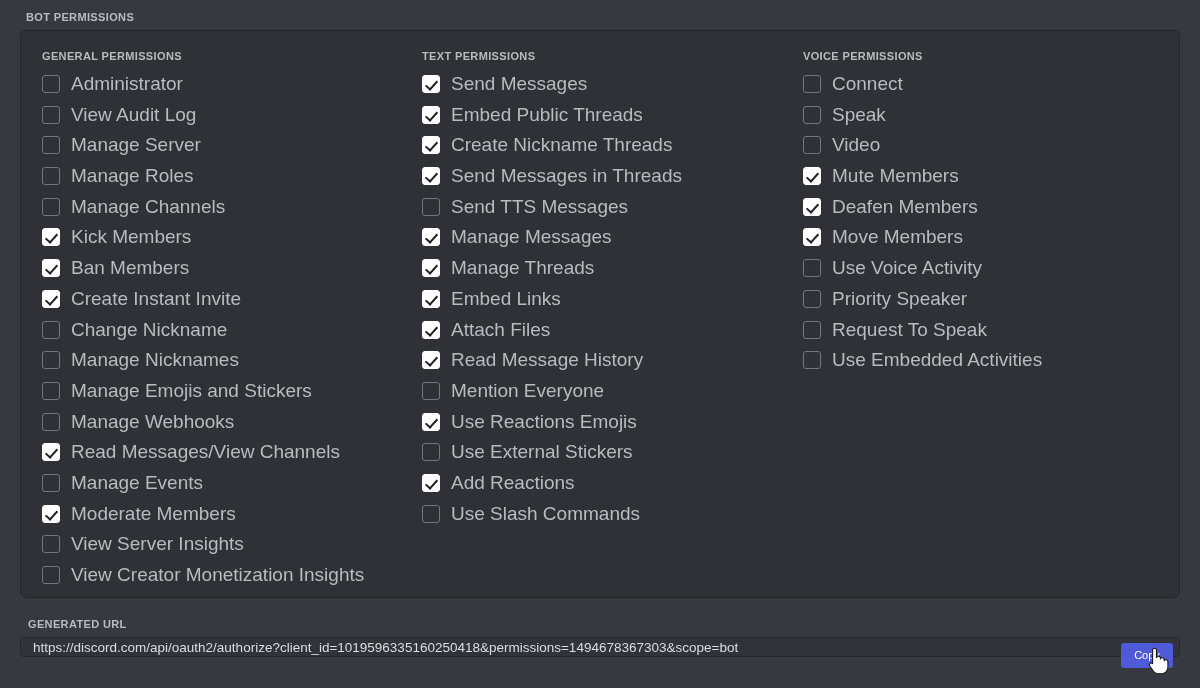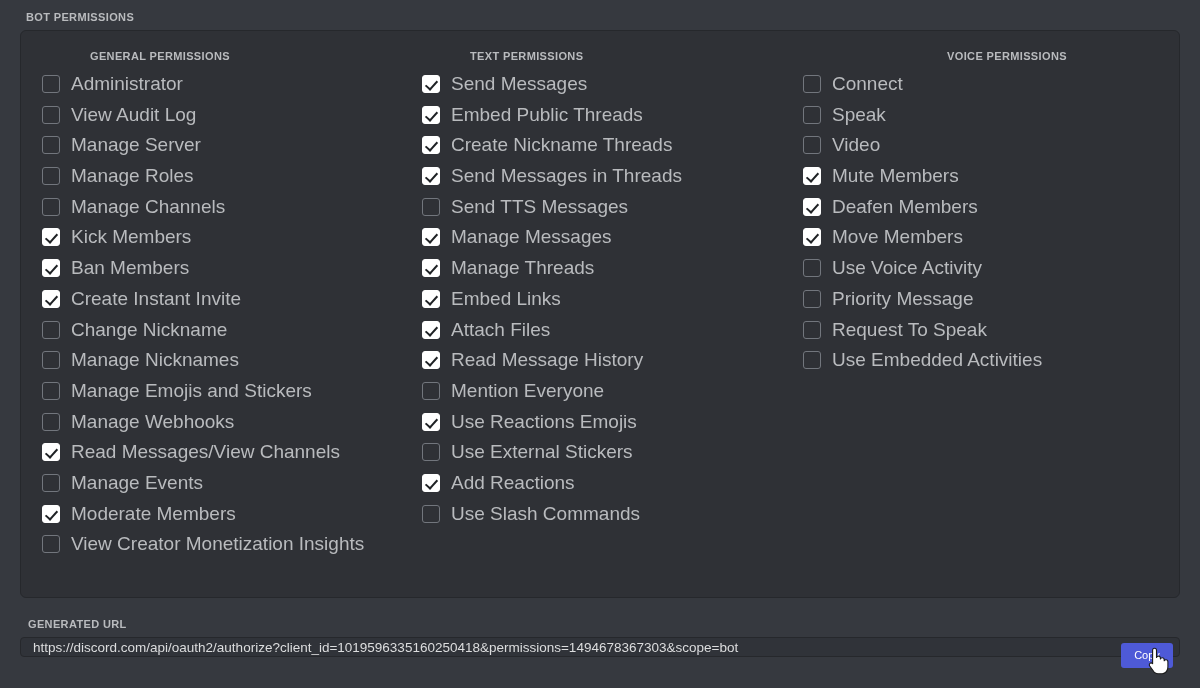--- a/index.html
+++ b/index.html
@@ -61,31 +61,30 @@
     width: 100%;
     height: 100%;
     display: flex;
   }
 
   .perm-column {
     padding-top: 19px;
   }
   .perm-column.general { padding-left: 21px; width: 381px; }
   .perm-column.text    { padding-left: 20px; width: 381px; }
-  .perm-column.voice   { padding-left: 20px; width: 380px; text-align: center; }
+  .perm-column.voice   { padding-left: 20px; width: 380px; }
 
   .column-title {
     font-size: 11px;
     font-weight: bold;
     letter-spacing: 0.36px;
     color: #b9bbbe;
     text-transform: uppercase;
     line-height: 13px;
     margin-bottom: 11px;
-    margin-left: 48px;
   }
 
   
   .perm-row {
     display: flex;
     align-items: center;
     height: 20px;
     margin-bottom: 10.7px;
     cursor: pointer;
   }
@@ -245,20 +244,24 @@
           <div class="perm-row">
             <span class="checkbox"></span>
             <span class="perm-label">Manage Events</span>
           </div>
           <div class="perm-row">
             <span class="checkbox checked"></span>
             <span class="perm-label">Moderate Members</span>
           </div>
           <div class="perm-row">
             <span class="checkbox"></span>
+            <span class="perm-label">View Server Insights</span>
+          </div>
+          <div class="perm-row">
+            <span class="checkbox"></span>
             <span class="perm-label">View Creator Monetization Insights</span>
           </div>
         </div>
         <div class="perm-column text">
           <div class="column-title">TEXT PERMISSIONS</div>
           <div class="perm-row">
             <span class="checkbox checked"></span>
             <span class="perm-label">Send Messages</span>
           </div>
           <div class="perm-row">
@@ -343,21 +346,21 @@
           <div class="perm-row">
             <span class="checkbox checked"></span>
             <span class="perm-label">Move Members</span>
           </div>
           <div class="perm-row">
             <span class="checkbox"></span>
             <span class="perm-label">Use Voice Activity</span>
           </div>
           <div class="perm-row">
             <span class="checkbox"></span>
-            <span class="perm-label">Priority Message</span>
+            <span class="perm-label">Priority Speaker</span>
           </div>
           <div class="perm-row">
             <span class="checkbox"></span>
             <span class="perm-label">Request To Speak</span>
           </div>
           <div class="perm-row">
             <span class="checkbox"></span>
             <span class="perm-label">Use Embedded Activities</span>
           </div>
         </div>

